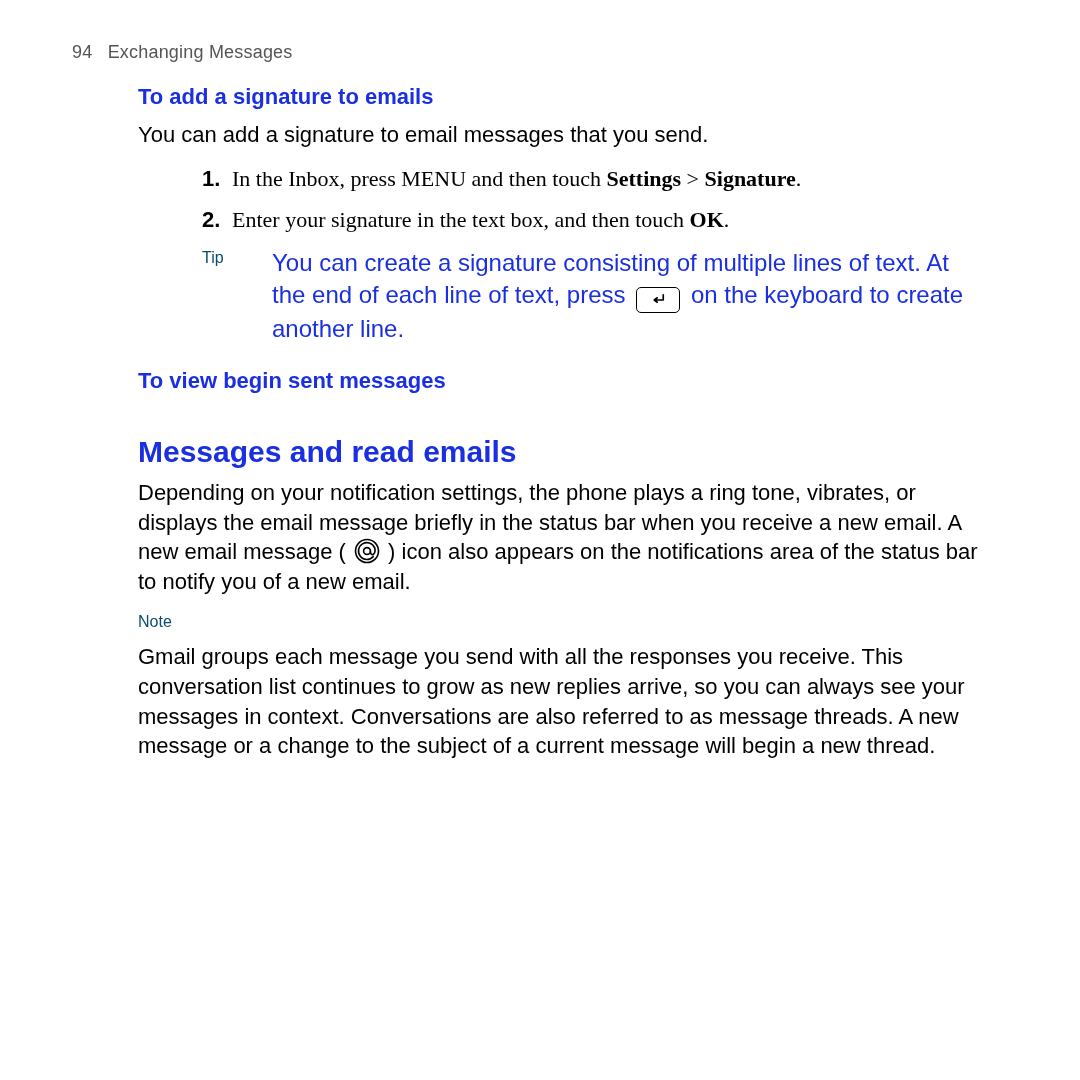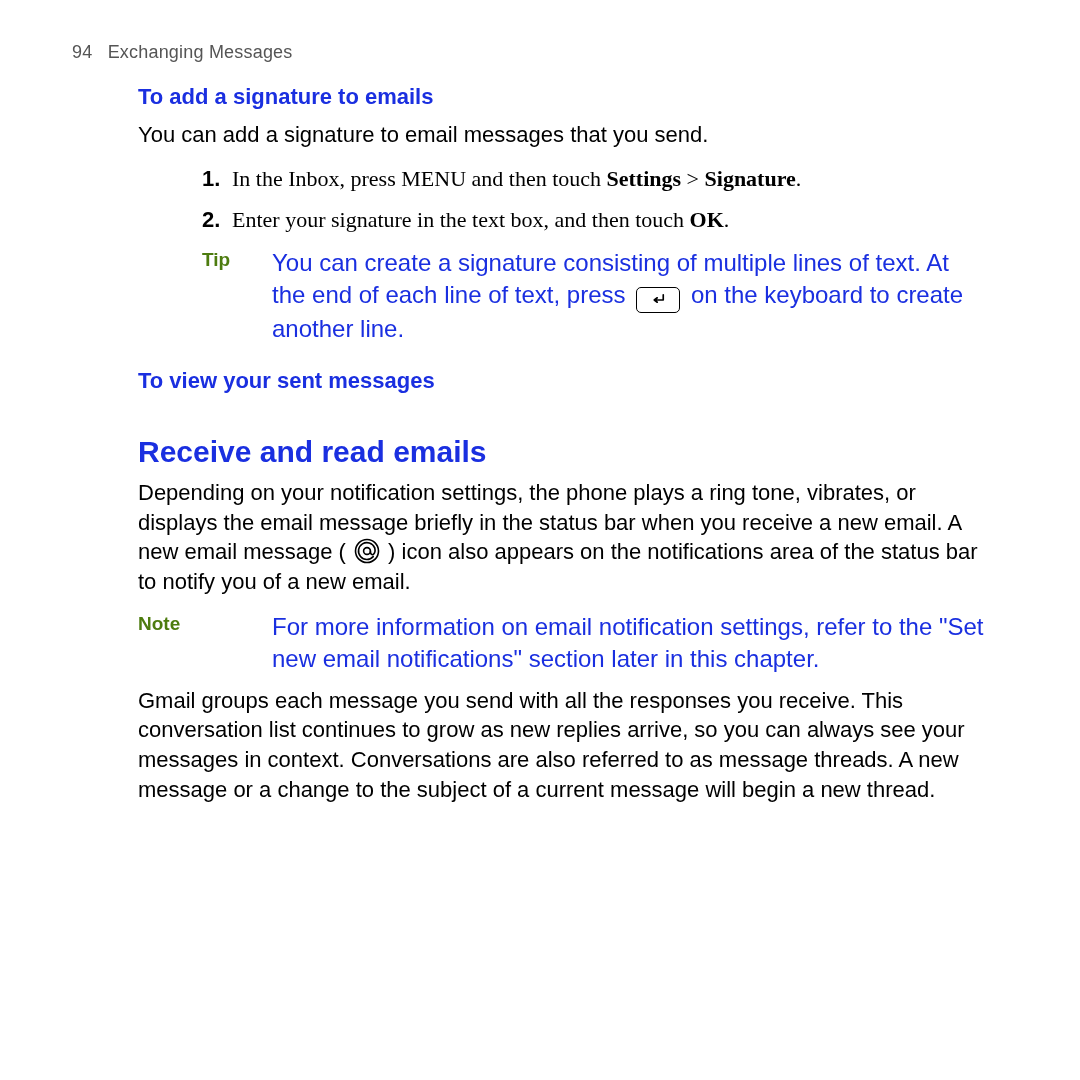--- a/index.html
+++ b/index.html
@@ -47,23 +47,23 @@
     .li .txt { flex: 1; font-family: Liberation Serif, serif; }
     b, .bold { font-weight: 700; }
     .tip-block, .note-block {
       display: flex;
       padding-left: 130px;
       margin-top: 4px;
       margin-bottom: 8px;
     }
     .note-block { padding-left: 66px; }
     .tip-label, .note-label {
-      color: #4d7c0f;
-      font-weight: 700;
-      font-size: 19px;
+      color: #0c4a6e;
+      font-weight: 400;
+      font-size: 16px;
       min-width: 70px;
     }
     .note-label { min-width: 134px; }
     .tip-body, .note-body {
       color: #1a2fe0;
       font-size: 24px;
       line-height: 1.35;
       flex: 1;
     }
     .enter-key-icon {
@@ -135,33 +135,32 @@
   <div class="tip-body">
     <span>You can create a signature consisting of multiple lines of text. At the end of each line of text, press </span><span class="enter-key-icon">
         <svg viewBox="0 0 24 18">
           <path d="M19 2 v7 H7 M7 9 l4 -3 M7 9 l4 3" stroke="#000" stroke-width="2.2" fill="none" stroke-linecap="round" stroke-linejoin="round"></path>
         </svg>
       </span><span> on the keyboard to create another line.</span>
   </div>
 </div>
 
 <div class="section-view">
-  <div class="sub-heading">To view your sent messages</div>
+  <div class="sub-heading">To view begin sent messages</div>
 </div>
 
-<div class="h1">Receive and read emails</div>
+<div class="h1">Messages and read emails</div>
 <div class="para">
   <span>Depending on your notification settings, the phone plays a ring tone, vibrates, or displays the email message briefly in the status bar when you receive a new email. A new email message ( </span><span class="at-icon">
       <svg viewBox="0 0 26 26">
         <circle cx="13" cy="13" r="11.5" fill="none" stroke="#000" stroke-width="1.6"></circle>
         <circle cx="13" cy="13" r="3.4" fill="none" stroke="#000" stroke-width="1.6"></circle>
         <path d="M16.4 13 c0 3.8 2 4.3 3.2 3.1 c1.4 -1.4 1.7 -4.2 1 -6.4" fill="none" stroke="#000" stroke-width="1.6" stroke-linecap="round"></path>
         <path d="M20.6 9.7 A8.4 8.4 0 1 0 19.2 18.6" fill="none" stroke="#000" stroke-width="1.6" stroke-linecap="round"></path>
       </svg>
     </span><span> ) icon also appears on the notifications area of the status bar to notify you of a new email.</span>
 </div>
 
 <div class="note-block" style="margin-top:14px;">
   <div class="note-label">Note</div>
-  <div class="note-body">For more information on email notification settings, refer to the "Set new email notifications" section later in this chapter.</div>
 </div>
 
 <div class="para gap-after-note">Gmail groups each message you send with all the responses you receive. This conversation list continues to grow as new replies arrive, so you can always see your messages in context. Conversations are also referred to as message threads. A new message or a change to the subject of a current message will begin a new thread.</div>
 
 </body></html>

